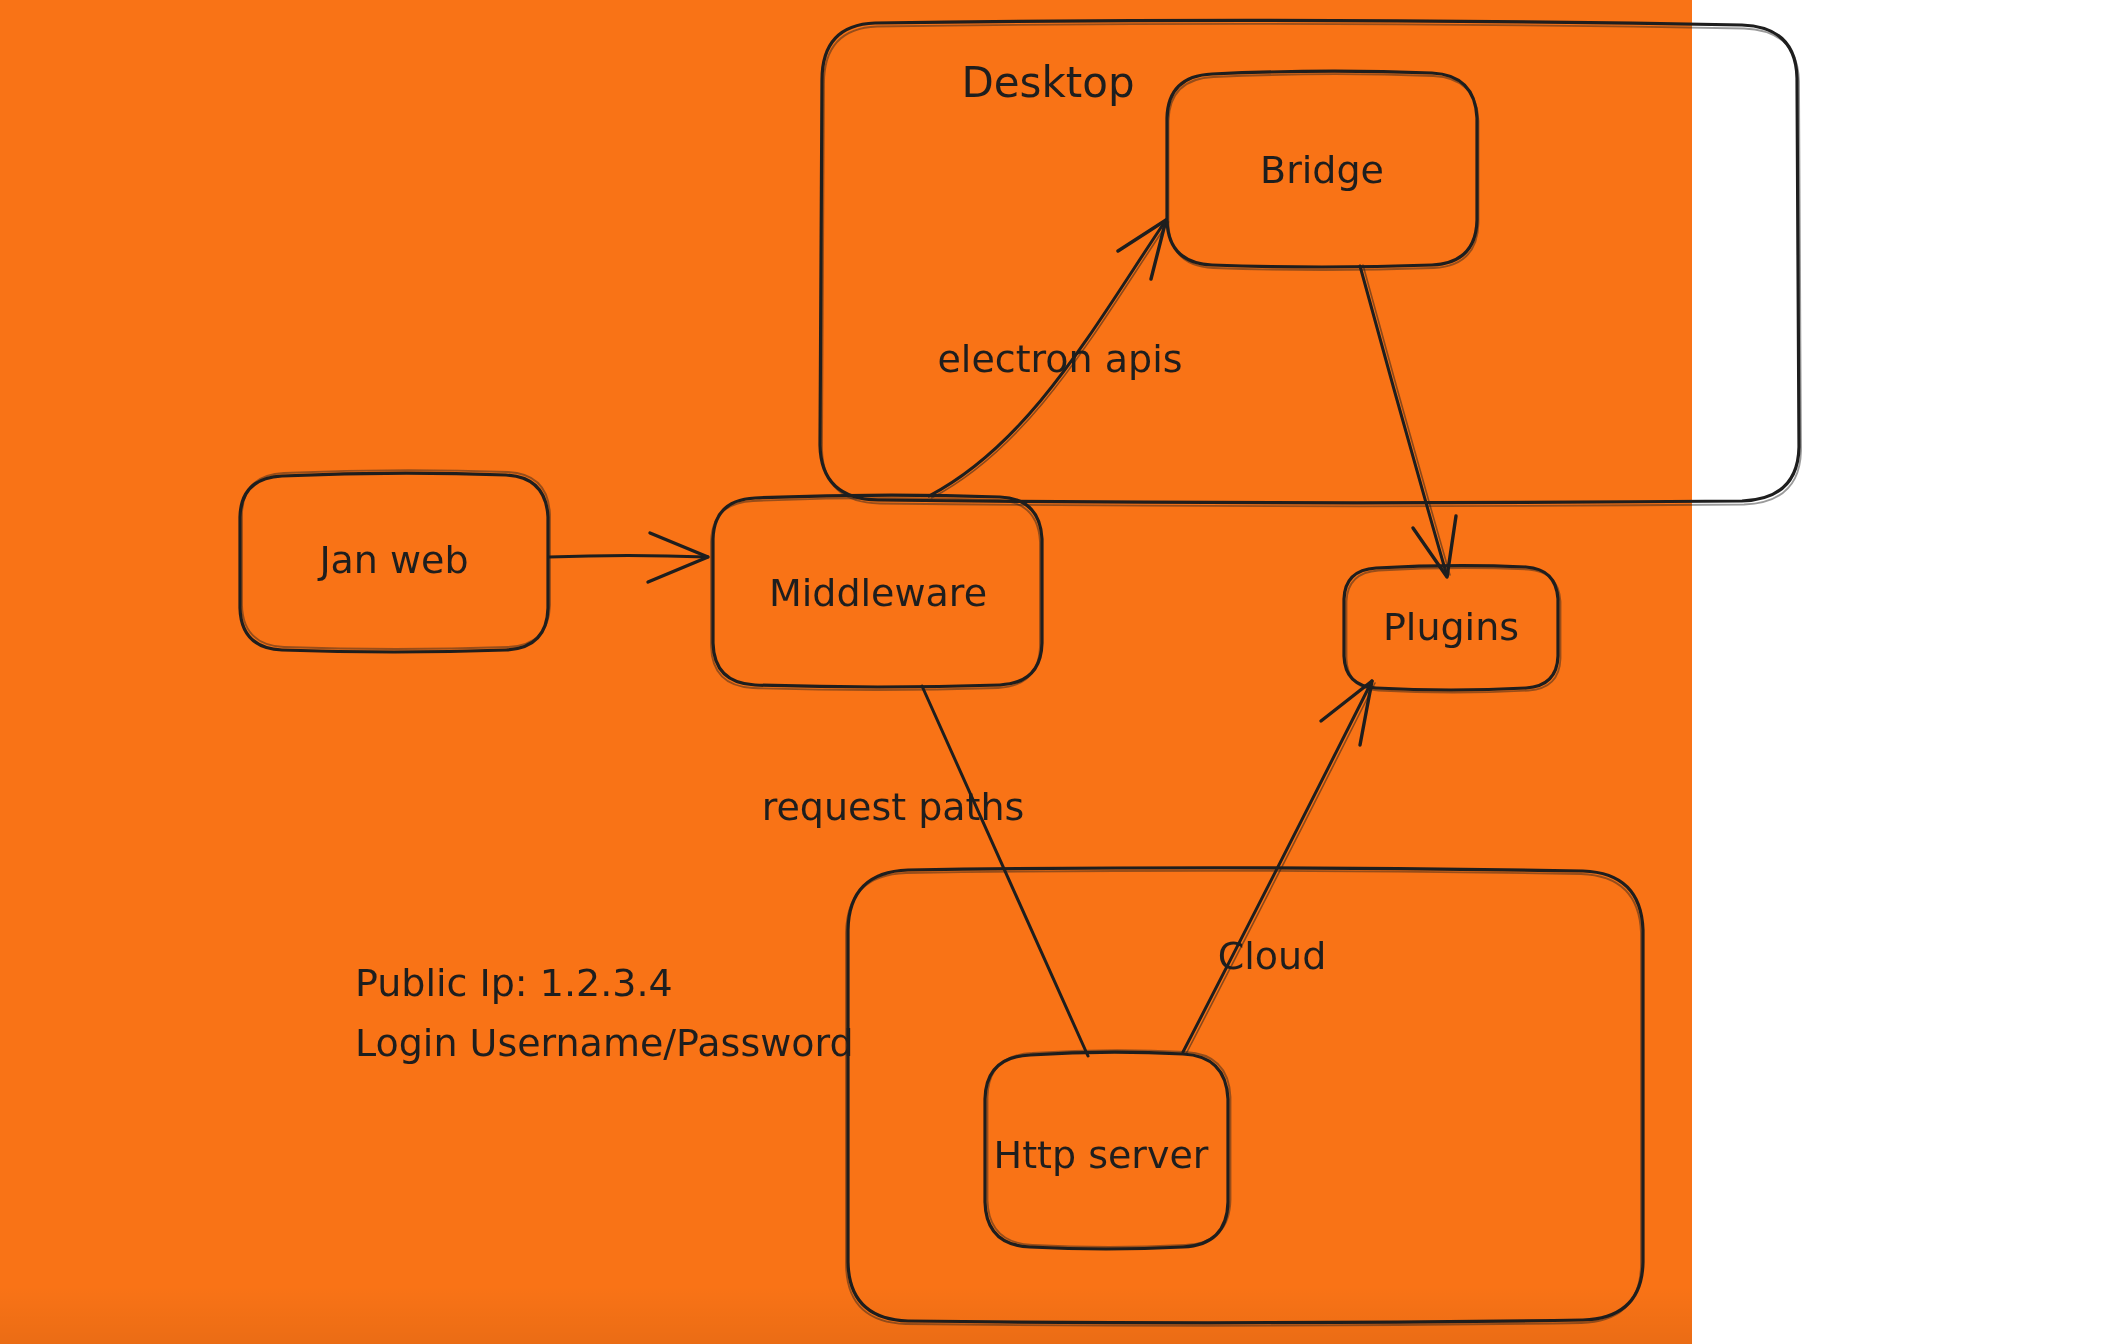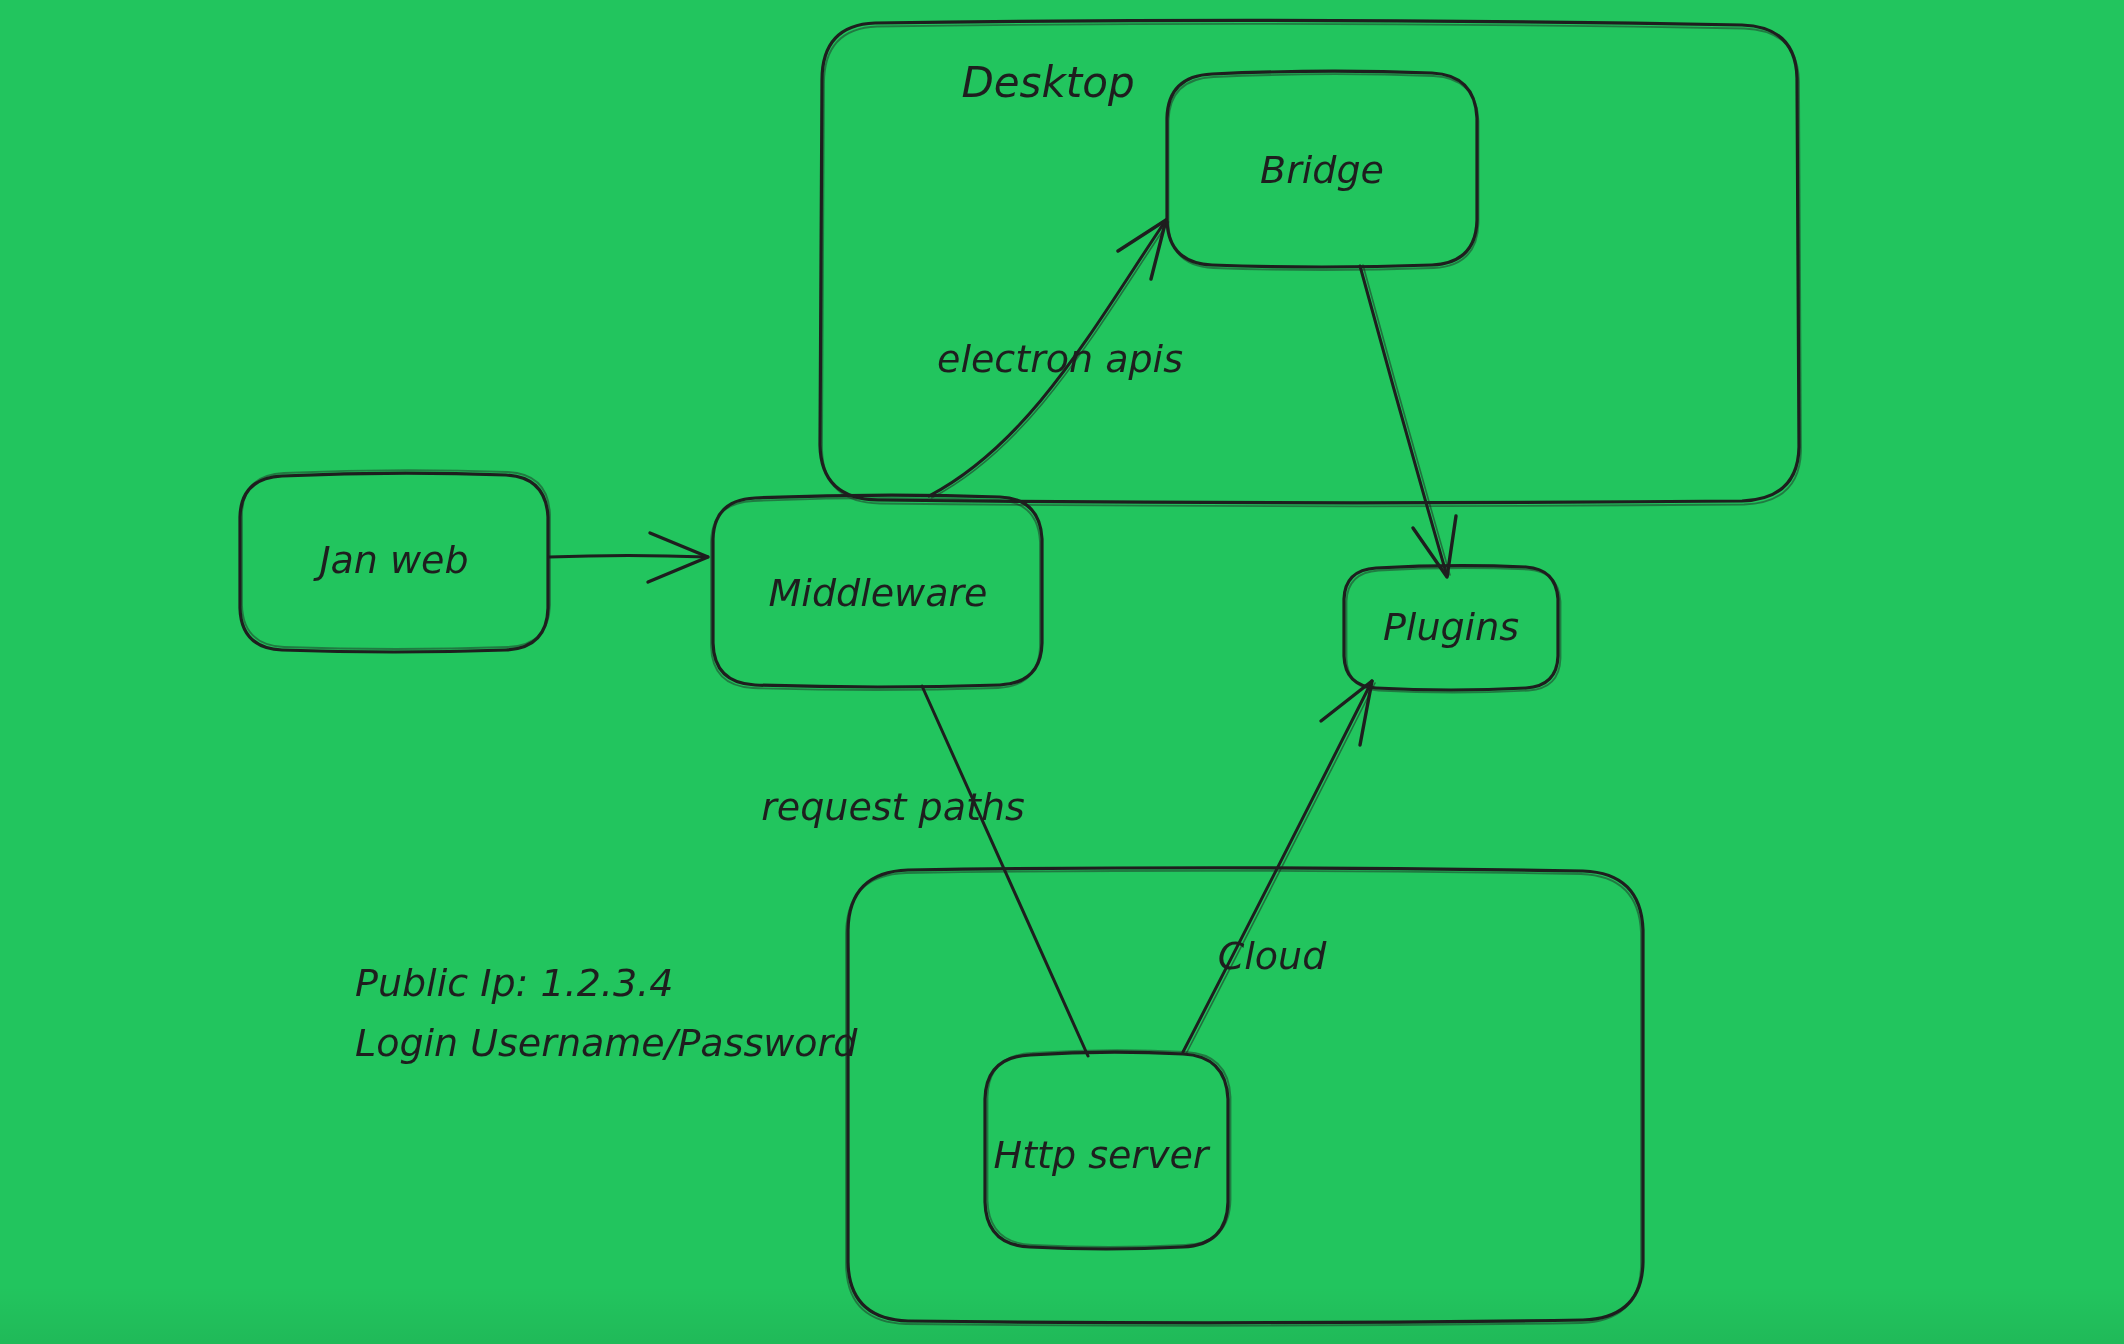--- a/index.html
+++ b/index.html
@@ -6,24 +6,23 @@
     margin: 0;
     padding: 0;
     background: #ffffff;
     width: 2124px;
     height: 1344px;
     overflow: hidden;
     font-family: "DejaVu Sans", "Liberation Sans", sans-serif;
   }
   .canvas {
     position: relative;
-    width: 2124px;
+    width: 1692px;
     height: 1344px;
-    background: #22c55e;
-    font-style: italic;
+    background: #f97316;
   }
   svg.scene {
     position: absolute;
     left: 0; top: 0;
     width: 2124px;
     height: 1344px;
     display: block;
   }
   .shape-stroke {
     fill: none;

